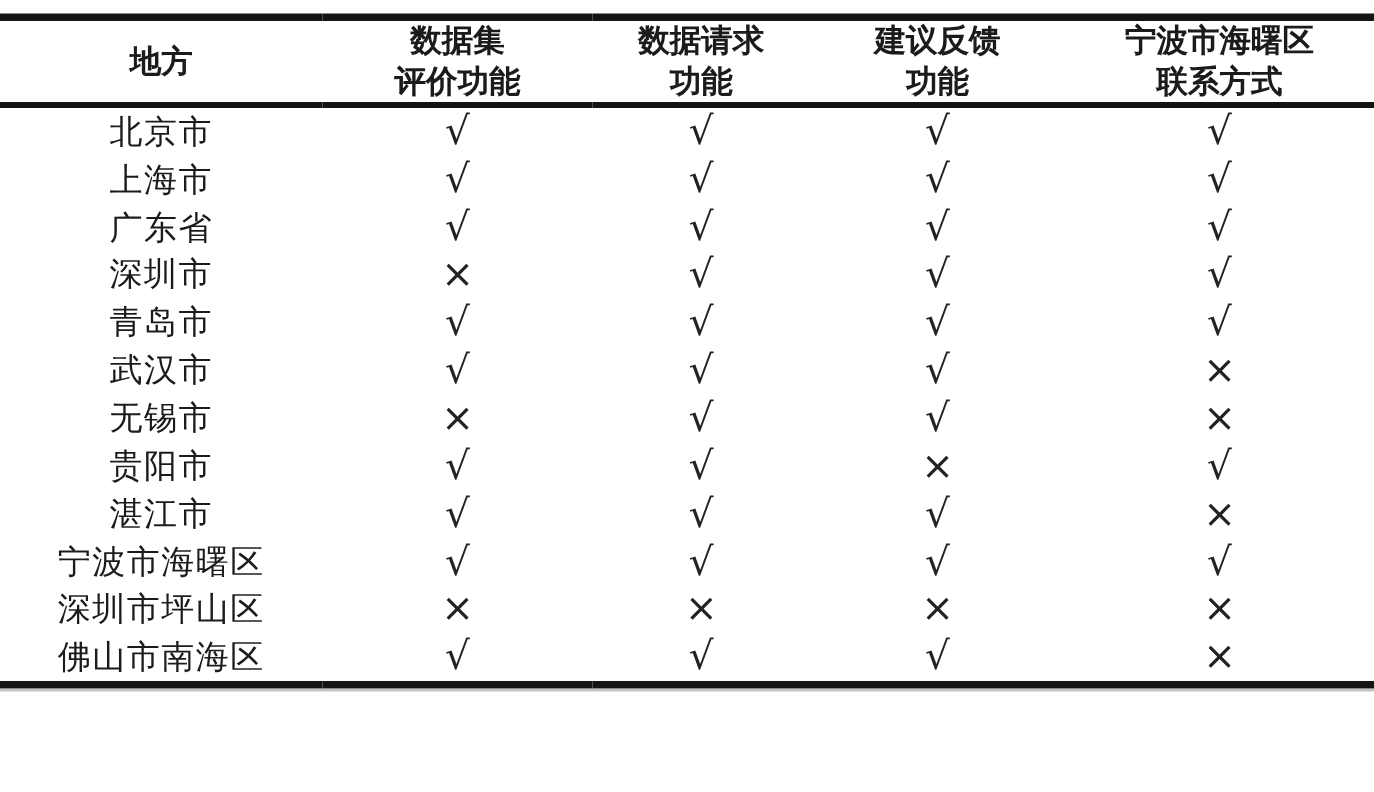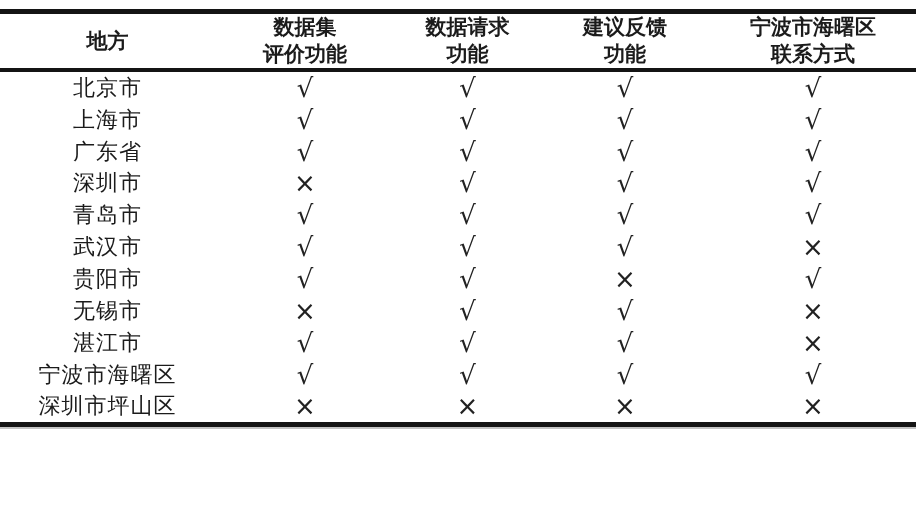--- a/index.html
+++ b/index.html
@@ -145,36 +145,36 @@
 
   <tr>
     <td class="place">武汉市</td>
     <td class="mark">√</td>
     <td class="mark">√</td>
     <td class="mark">√</td>
     <td class="mark">×</td>
   </tr>
 
   <tr>
+    <td class="place">无锡市</td>
+    <td class="mark">×</td>
+    <td class="mark">√</td>
+    <td class="mark">√</td>
+    <td class="mark">×</td>
+  </tr>
+
+  <tr>
     <td class="place">贵阳市</td>
     <td class="mark">√</td>
     <td class="mark">√</td>
     <td class="mark">×</td>
     <td class="mark">√</td>
   </tr>
 
   <tr>
-    <td class="place">无锡市</td>
-    <td class="mark">×</td>
-    <td class="mark">√</td>
-    <td class="mark">√</td>
-    <td class="mark">×</td>
-  </tr>
-
-  <tr>
     <td class="place">湛江市</td>
     <td class="mark">√</td>
     <td class="mark">√</td>
     <td class="mark">√</td>
     <td class="mark">×</td>
   </tr>
 
   <tr>
     <td class="place">宁波市海曙区</td>
     <td class="mark">√</td>
@@ -184,15 +184,22 @@
   </tr>
 
   <tr>
     <td class="place">深圳市坪山区</td>
     <td class="mark">×</td>
     <td class="mark">×</td>
     <td class="mark">×</td>
     <td class="mark">×</td>
   </tr>
 
+  <tr>
+    <td class="place">佛山市南海区</td>
+    <td class="mark">√</td>
+    <td class="mark">√</td>
+    <td class="mark">√</td>
+    <td class="mark">×</td>
+  </tr>
 </tbody>
   </table>
 </div>
 
 </body></html>

